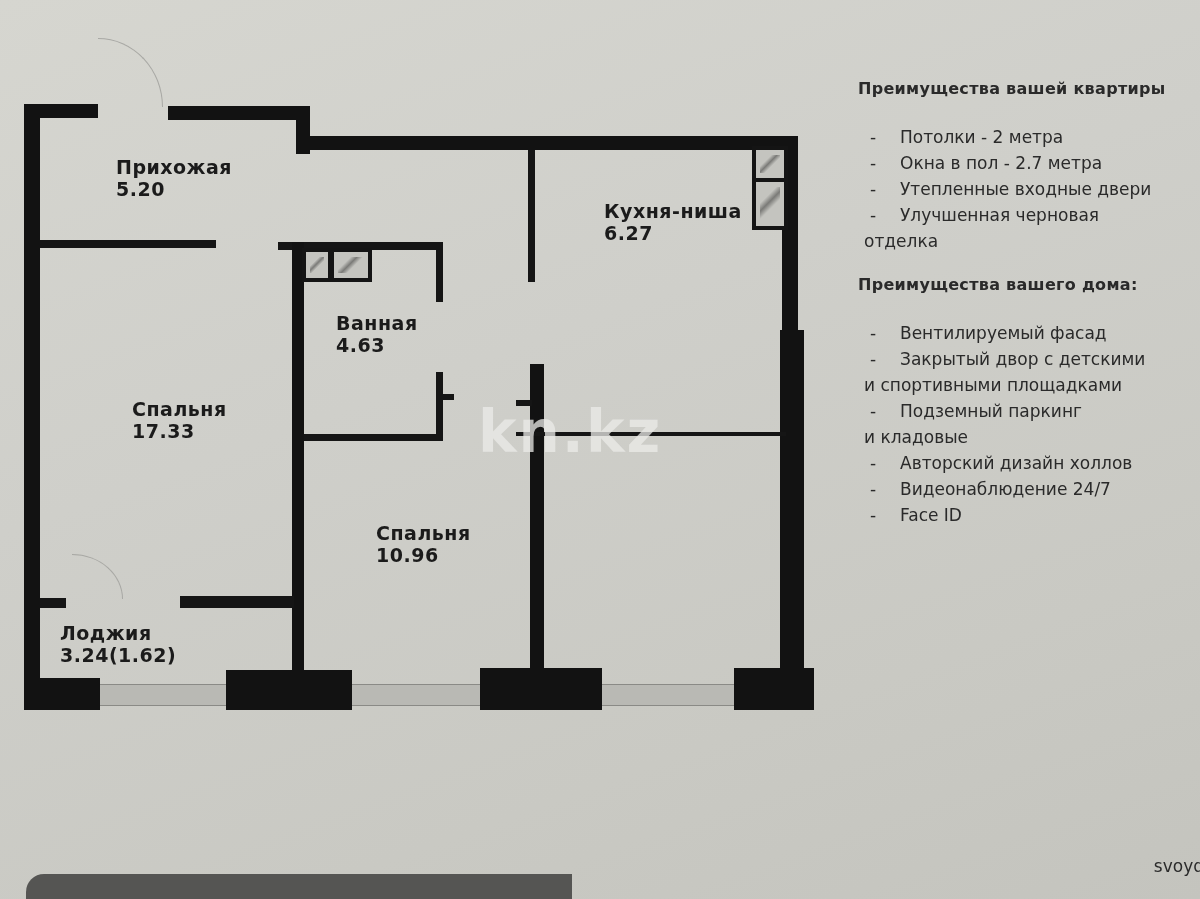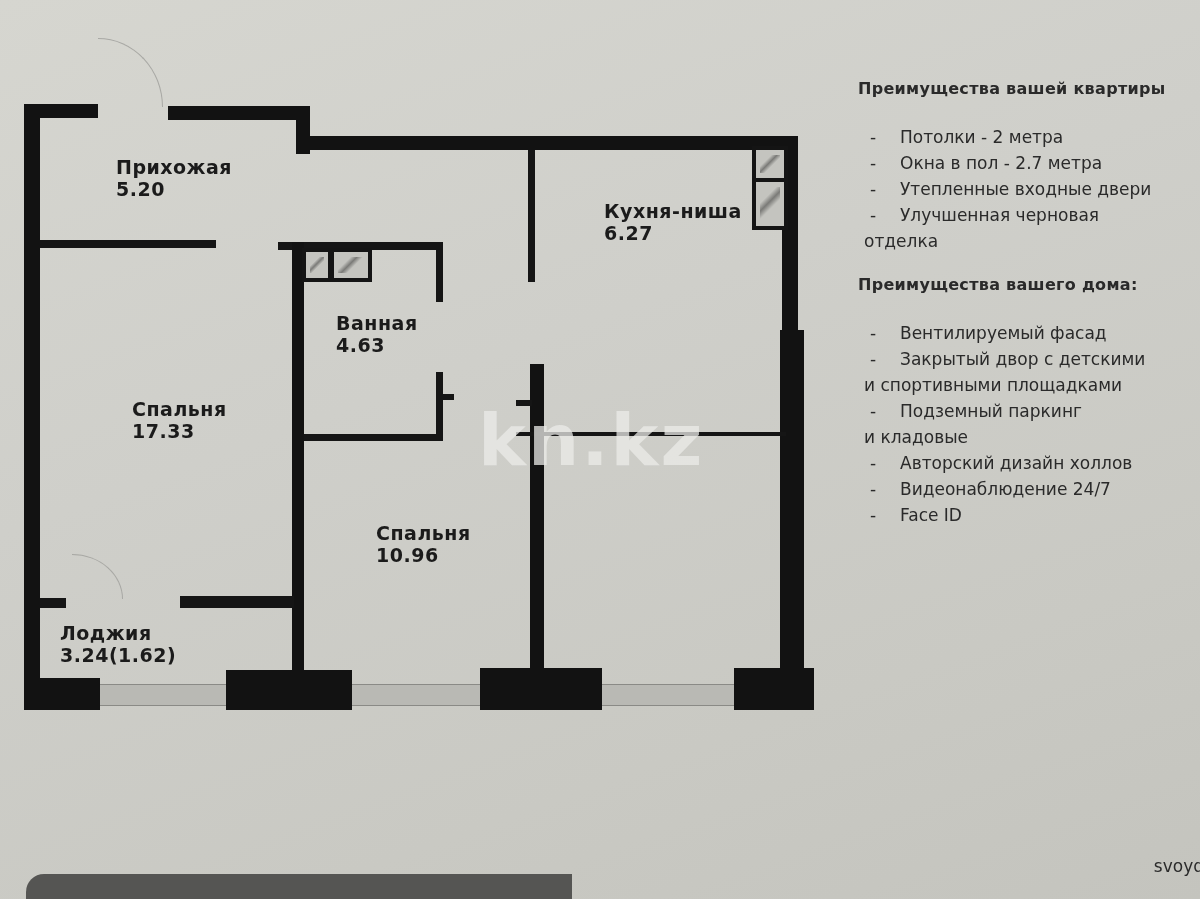--- a/index.html
+++ b/index.html
@@ -12,21 +12,21 @@
     .plan { position: absolute; left: 0; top: 0; width: 830px; height: 730px; }
     .wall { position: absolute; background: #121212; }
     .thin { position: absolute; background: #151515; }
     .win { position: absolute; background: #b9b9b4; border-top: 1px solid #8a8a86; border-bottom: 1px solid #8a8a86; }
     .door-arc { position: absolute; border: 1px solid #a8a8a4; border-left: none; border-bottom: none; border-radius: 0 100% 0 0; }
     .fixture { position: absolute; border: 4px solid #141414; background: #c4c4bf; box-sizing: border-box; }
     .fixture span { position: absolute; left: 4px; right: 4px; top: 5px; bottom: 5px; background: linear-gradient(135deg, transparent 30%, #7a7a77 45%, transparent 60%); }
     .room-label { position: absolute; font-size: 19px; font-weight: bold; line-height: 22px; color: #1b1b1b; letter-spacing: 0.5px; }
     .room-label .area { display: block; font-weight: bold; }
     .watermark {
-      position: absolute; left: 478px; top: 398px; font-size: 72px; font-weight: bold;
+      position: absolute; left: 478px; top: 398px; font-size: 58px; font-weight: bold;
       color: rgba(235,235,232,0.75); letter-spacing: 2px; font-family: "DejaVu Sans", sans-serif;
     }
     .info { position: absolute; left: 858px; top: 76px; width: 360px; font-size: 17px; line-height: 26px; color: #2a2a2a; }
     .info h3 { font-size: 16px; font-weight: bold; margin: 0 0 22px 0; white-space: nowrap; letter-spacing: 0.3px; }
     .info ul { list-style: none; margin: 0 0 18px 0; padding: 0; }
     .info li { white-space: nowrap; }
     .info li .dash { display: inline-block; width: 42px; padding-left: 12px; box-sizing: border-box; }
     .info li.cont { padding-left: 6px; }
     .brand { position: absolute; right: -4px; top: 856px; font-size: 17px; color: #2b2b2b; }
     .dark-bar { position: absolute; left: 26px; top: 874px; width: 546px; height: 40px; background: #555553; border-radius: 18px 0 0 0; }

